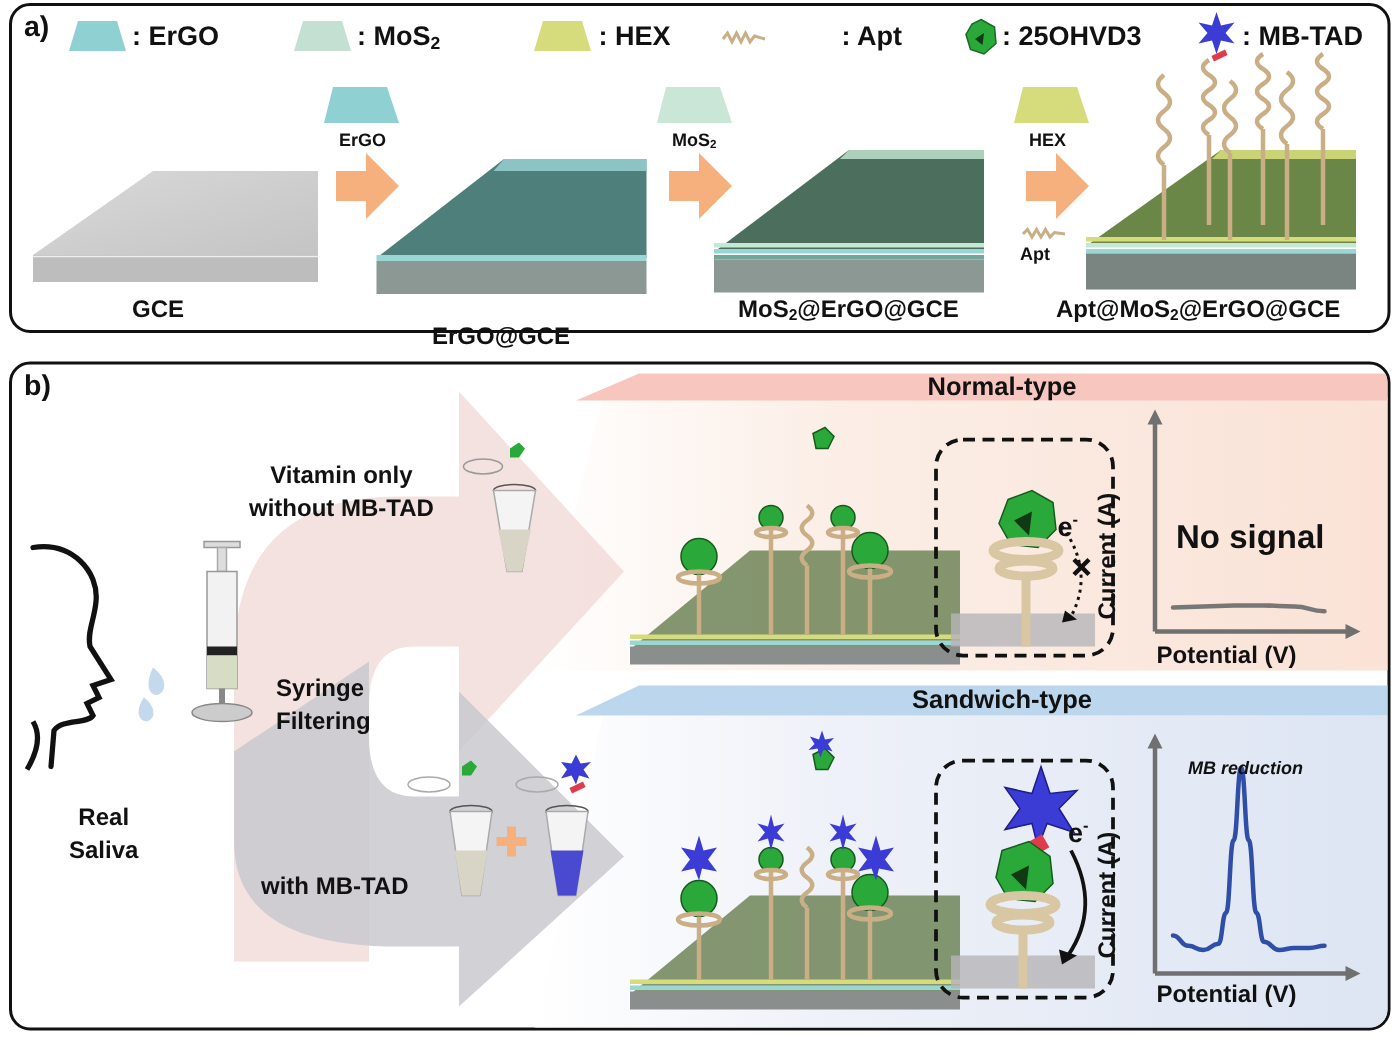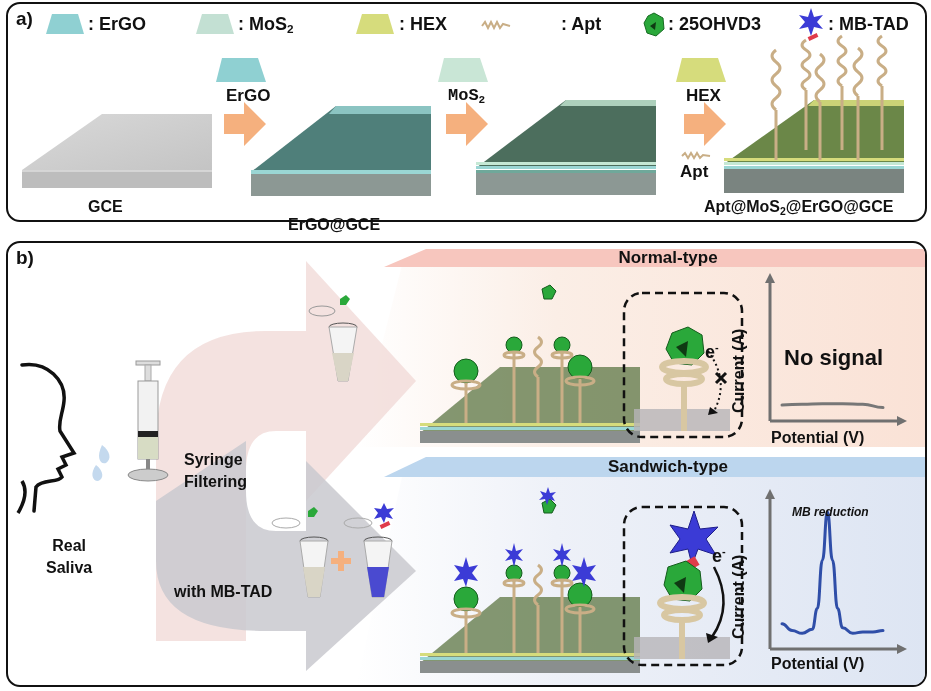--- a/index.html
+++ b/index.html
@@ -2,21 +2,21 @@
 <html><head>
 <meta charset="utf-8">
 <style>
   html, body { margin:0; padding:0; background:#ffffff; }
   body { width:931px; height:691px; position:relative; overflow:hidden;
          font-family:"Liberation Sans", "DejaVu Sans", sans-serif; font-weight:bold; color:#111; }
   .panel { position:absolute; border:2.5px solid #111; border-radius:14px; background:#fff; box-sizing:border-box; }
   #panel-a { left:6px; top:2px; width:921px; height:220px; }
   #panel-b { left:6px; top:241px; width:921px; height:446px; overflow:hidden; }
   .lbl { position:absolute; font-size:18px; white-space:nowrap; }
-  .sm  { font-size:17px; }
+  .sm  { font-size:12px; }
   .md  { font-size:16px; }
   sub { font-size:0.65em; vertical-align:-0.25em; }
   svg { position:absolute; overflow:visible; }
   .bar-title { position:absolute; font-size:17px; text-align:center; }
   .axis-lbl { position:absolute; font-size:16px; white-space:nowrap; }
 </style>
 </head>
 <body>
 
 <div id="panel-a" class="panel">
@@ -80,30 +80,31 @@
     <polygon points="85,0 180,0 180,8 78,8" fill="#9ad6d4" opacity="0.8"></polygon>
     <rect x="0" y="64" width="180" height="4" fill="#9ad6d4"></rect>
     <rect x="0" y="68" width="180" height="22" fill="#8c9894"></rect>
   </svg>
   <span class="lbl md" style="left:280px;top:194px;margin-top:18px;">ErGO@GCE</span>
 
   <svg width="52" height="92" style="left:430px;top:54px;">
     <polygon points="6,0 42,0 50,24 0,24" fill="#c9e6d6"></polygon>
     <polygon points="8,56 28,56 28,44 50,66 28,88 28,76 8,76" fill="#f5b07e"></polygon>
   </svg>
-  <span class="lbl sm" style="left:440px;top:82px;font-family:Liberation Mono, monospace;"><span>MoS</span><sub>2</sub></span>
+  <span class="lbl sm" style="left:440px;top:82px;"><span>MoS</span><sub>2</sub></span>
 
   <svg width="180" height="100" style="left:468px;top:96px;">
     <polygon points="90,0 180,0 180,68 0,68" fill="#4c6e5d"></polygon>
     <polygon points="90,0 180,0 180,6 84,6" fill="#c5e8d5" opacity="0.8"></polygon>
     <rect x="0" y="62" width="180" height="3" fill="#c5e8d5"></rect>
     <rect x="0" y="66" width="180" height="3" fill="#9ad6d4"></rect>
     <rect x="0" y="70" width="180" height="3" fill="#6fa89a"></rect>
     <rect x="0" y="73" width="180" height="22" fill="#8c9894"></rect>
   </svg>
+  <span class="lbl md" style="left:484px;top:194px;"><span>MoS</span><sub>2</sub><span>@ErGO@GCE</span></span>
 
   <svg width="52" height="112" style="left:668px;top:54px;">
     <polygon points="6,0 42,0 50,24 0,24" fill="#d6dc7c"></polygon>
     <polygon points="8,56 28,56 28,44 50,66 28,88 28,76 8,76" fill="#f5b07e"></polygon>
     <polyline points="6,98 9,95 12,100 15,95 18,100 21,95 24,100 27,97 34,98" fill="none" stroke="#c9ae86" stroke-width="2"></polyline>
   </svg>
   <span class="lbl sm" style="left:678px;top:82px;">HEX</span>
   <span class="lbl sm" style="left:672px;top:158px;">Apt</span>
 
   <svg width="180" height="190" style="left:716px;top:6px;">
@@ -176,20 +177,22 @@
     <rect x="20" y="98" width="4" height="12" fill="#888"></rect>
     <ellipse cx="22" cy="114" rx="20" ry="6" fill="#ccc" stroke="#888"></ellipse>
   </svg>
 
   <span class="lbl md" style="left:176px;top:206px;line-height:22px;">
     <span style="display:block">Syringe</span>
     <span style="display:block">Filtering</span>
   </span>
 
   <span class="lbl md" style="left:158px;top:64px;line-height:22px;text-align:center;">
+    <span style="display:block">Vitamin only</span>
+    <span style="display:block">without MB-TAD</span>
   </span>
   <span class="lbl md" style="left:166px;top:340px;">with MB-TAD</span>
 
   <svg width="60" height="100" style="left:300px;top:50px;">
     <ellipse cx="14" cy="18" rx="13" ry="5" fill="none" stroke="#999"></ellipse>
     <polygon points="32,6 38,2 42,6 38,12 32,12" fill="#2aa83a"></polygon>
     <ellipse cx="35" cy="34" rx="14" ry="4" fill="none" stroke="#555"></ellipse>
     <polygon points="21,34 49,34 40,88 30,88" fill="#f4f4f4" stroke="#aaa"></polygon>
     <polygon points="24,60 46,60 40,88 30,88" fill="#d9d5c6"></polygon>
   </svg>

